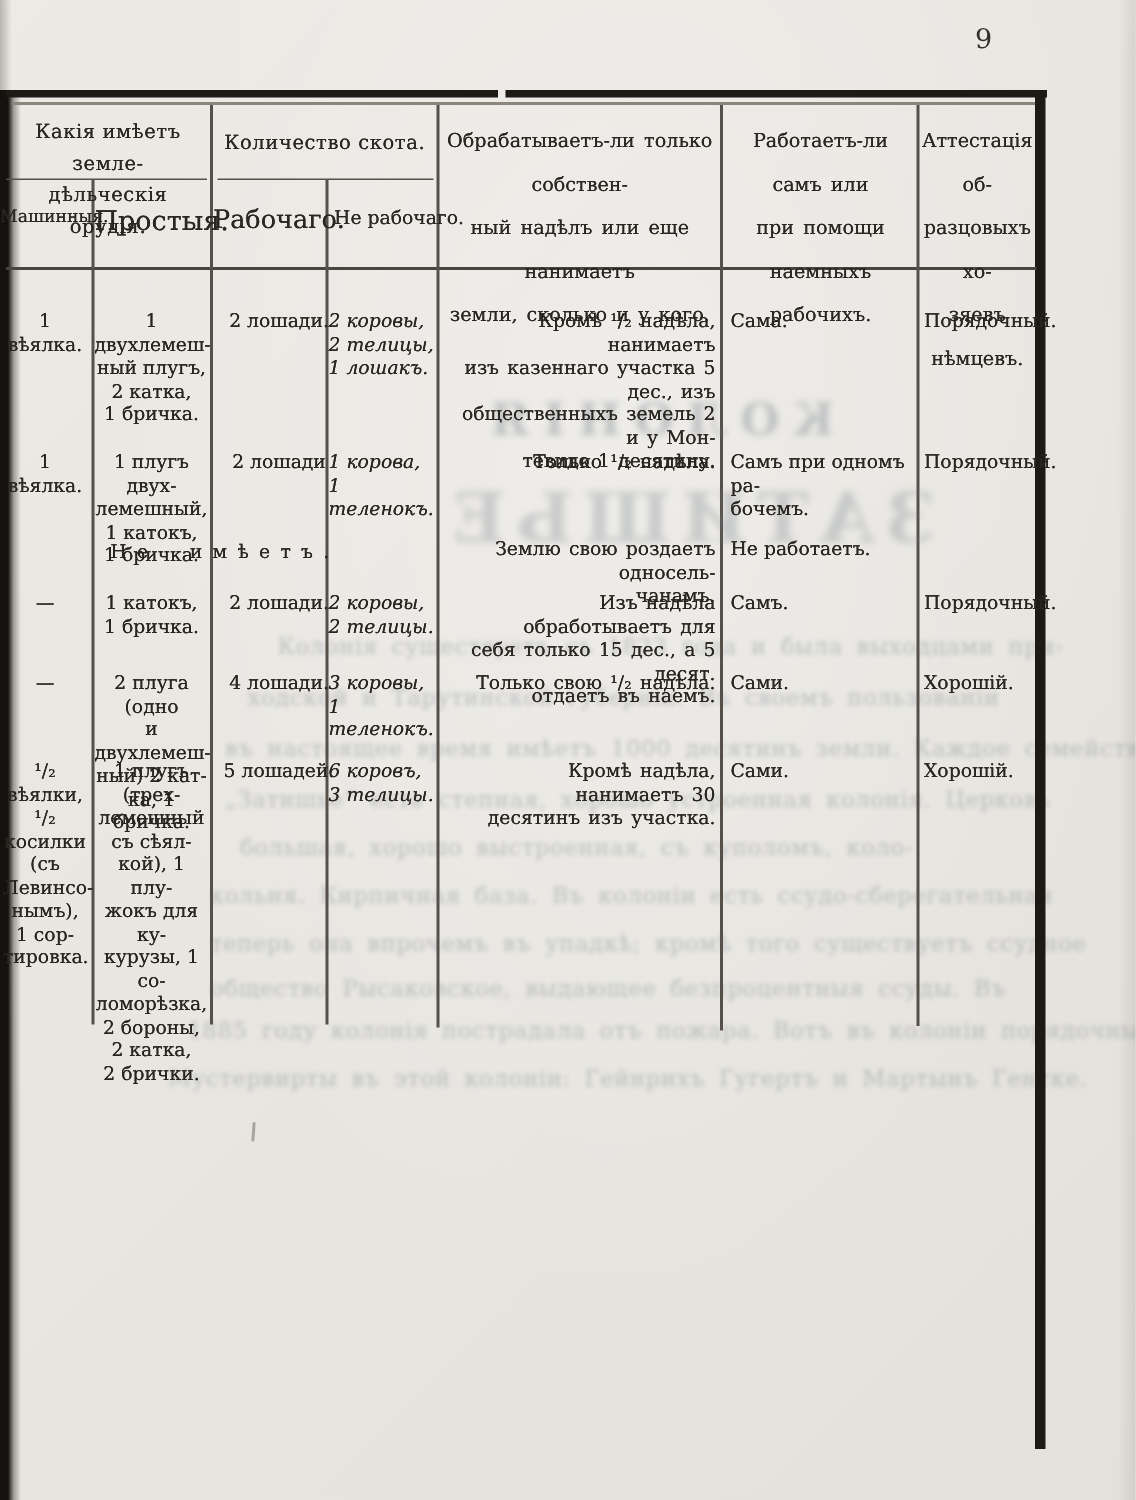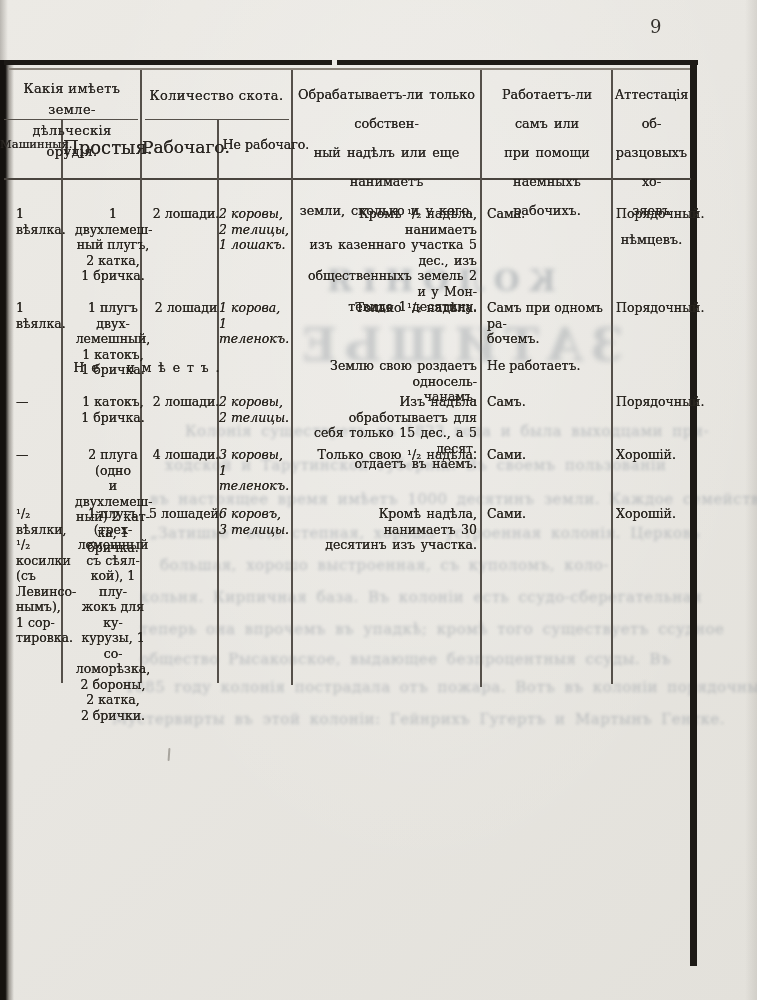--- a/index.html
+++ b/index.html
@@ -51,22 +51,22 @@
   .h-simp{left:63px;top:137px;width:75px;font-size:18px;}
   .h-work{left:142px;top:137px;width:74px;font-size:17px;}
   .h-nonw{left:219px;top:137px;width:94px;font-size:12.5px;}
   .h-cult{left:295px;top:80px;width:183px;font-size:12.8px;line-height:29px;word-spacing:2px;}
   .h-lab{left:486px;top:80px;width:122px;font-size:12.8px;line-height:29px;word-spacing:2px;}
   .h-att{left:614px;top:80px;width:75px;font-size:12.8px;line-height:29px;}
 
   
   .cell{position:absolute;white-space:pre-line;font-size:12.5px;line-height:15.5px;z-index:2;
         color:#29251f;text-shadow:0 0 .4px #29251f;}
-  .c1{left:16px;width:56px;text-align:left;}
-  .c2{left:63px;width:76px;text-align:center;padding-left:12px;}
+  .c1{left:2px;width:56px;text-align:center;}
+  .c2{left:63px;width:76px;text-align:center;}
   .c3{left:143px;width:86px;text-align:center;}
   .c4{left:219px;width:71px;font-style:italic;}
   .c5{left:296px;width:181px;text-align:right;text-indent:13px;word-spacing:1.5px;}
   .c6{left:487px;width:120px;text-align:left;}
   .c7{left:616px;width:72px;text-align:left;}
   .r1{top:206px;} .r2{top:300px;} .r4{top:394px;} .r5{top:447px;} .r6{top:506px;}
   .span14{position:absolute;left:10px;top:360px;width:280px;text-align:center;z-index:2;
           font-size:12.5px;letter-spacing:.55em;word-spacing:.8em;
           color:#29251f;text-shadow:0 0 .4px #29251f;}
   .r3c5{top:358px;} .r3c6{top:358px;}

